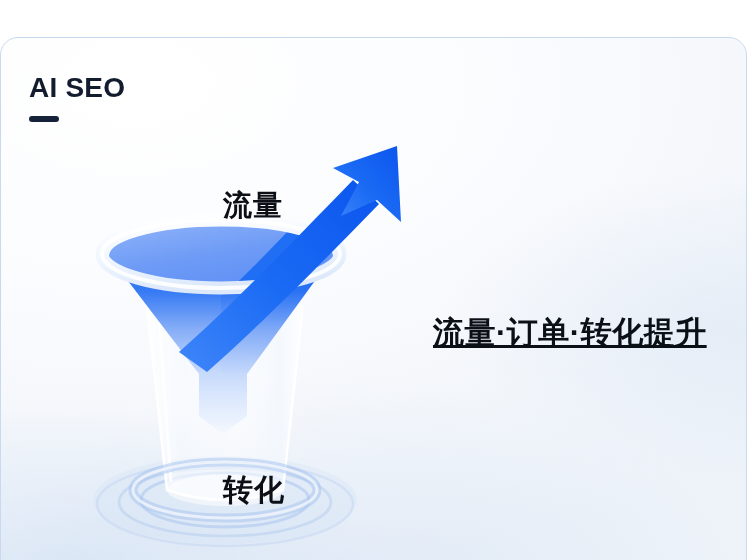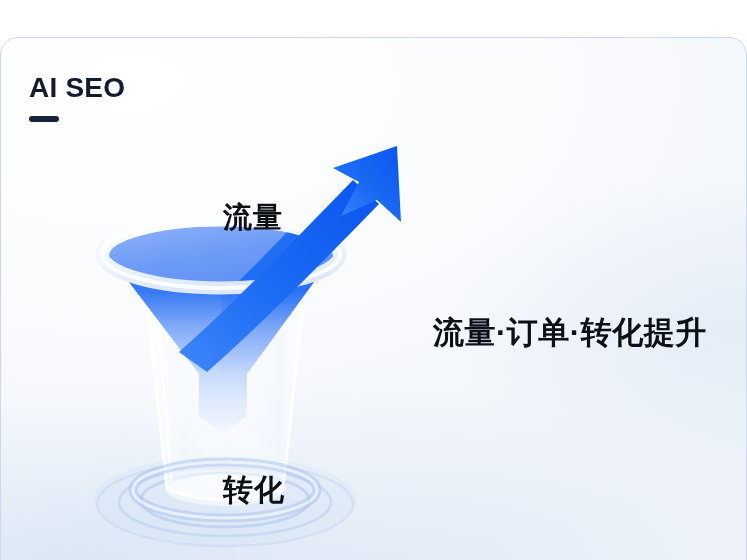--- a/index.html
+++ b/index.html
@@ -61,37 +61,38 @@
   
   .headline {
     position: absolute;
     left: 432px;
     top: 274px;
     font-size: 31px;
     font-weight: bold;
     color: #0b0f16;
     letter-spacing: 0.5px;
     white-space: nowrap;
+    text-decoration: underline;
   }
 
   
   .stage {
     position: absolute;
     left: 100px;
     top: 100px;
     width: 330px;
     height: 430px;
   }
   .stage svg { display: block; overflow: visible; }
 
   
   .label-traffic {
     position: absolute;
     left: 222px;
-    top: 160px;
+    top: 148px;
     font-size: 29px;
     font-weight: bold;
     color: #0c0f15;
     letter-spacing: 1px;
     white-space: nowrap;
   }
   .label-conversion {
     position: absolute;
     left: 222px;
     top: 432px;

